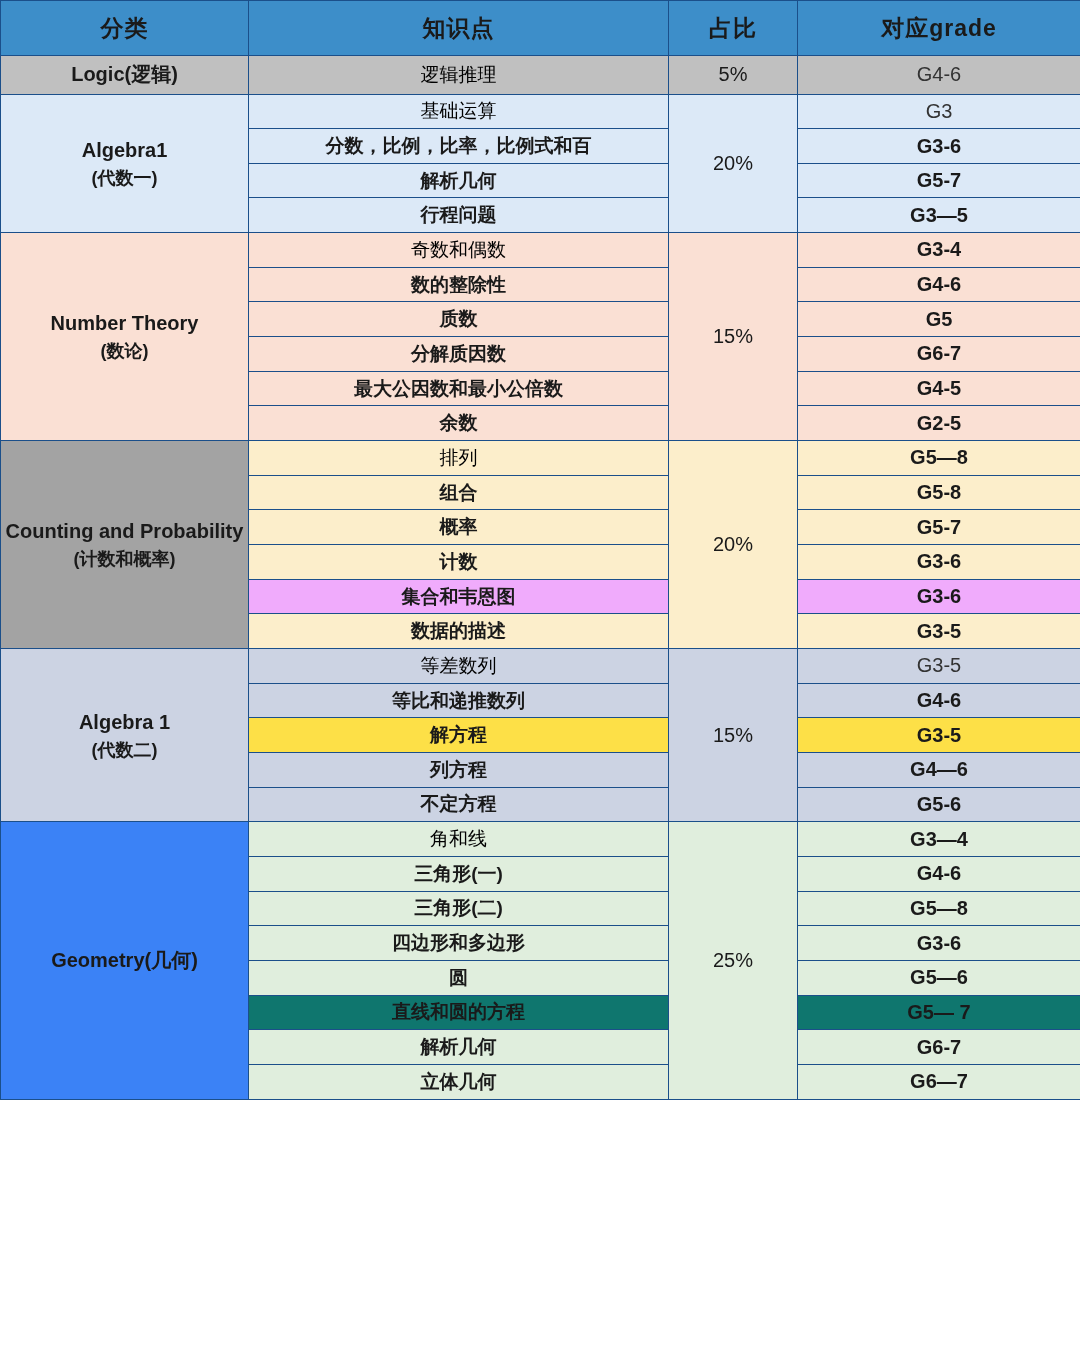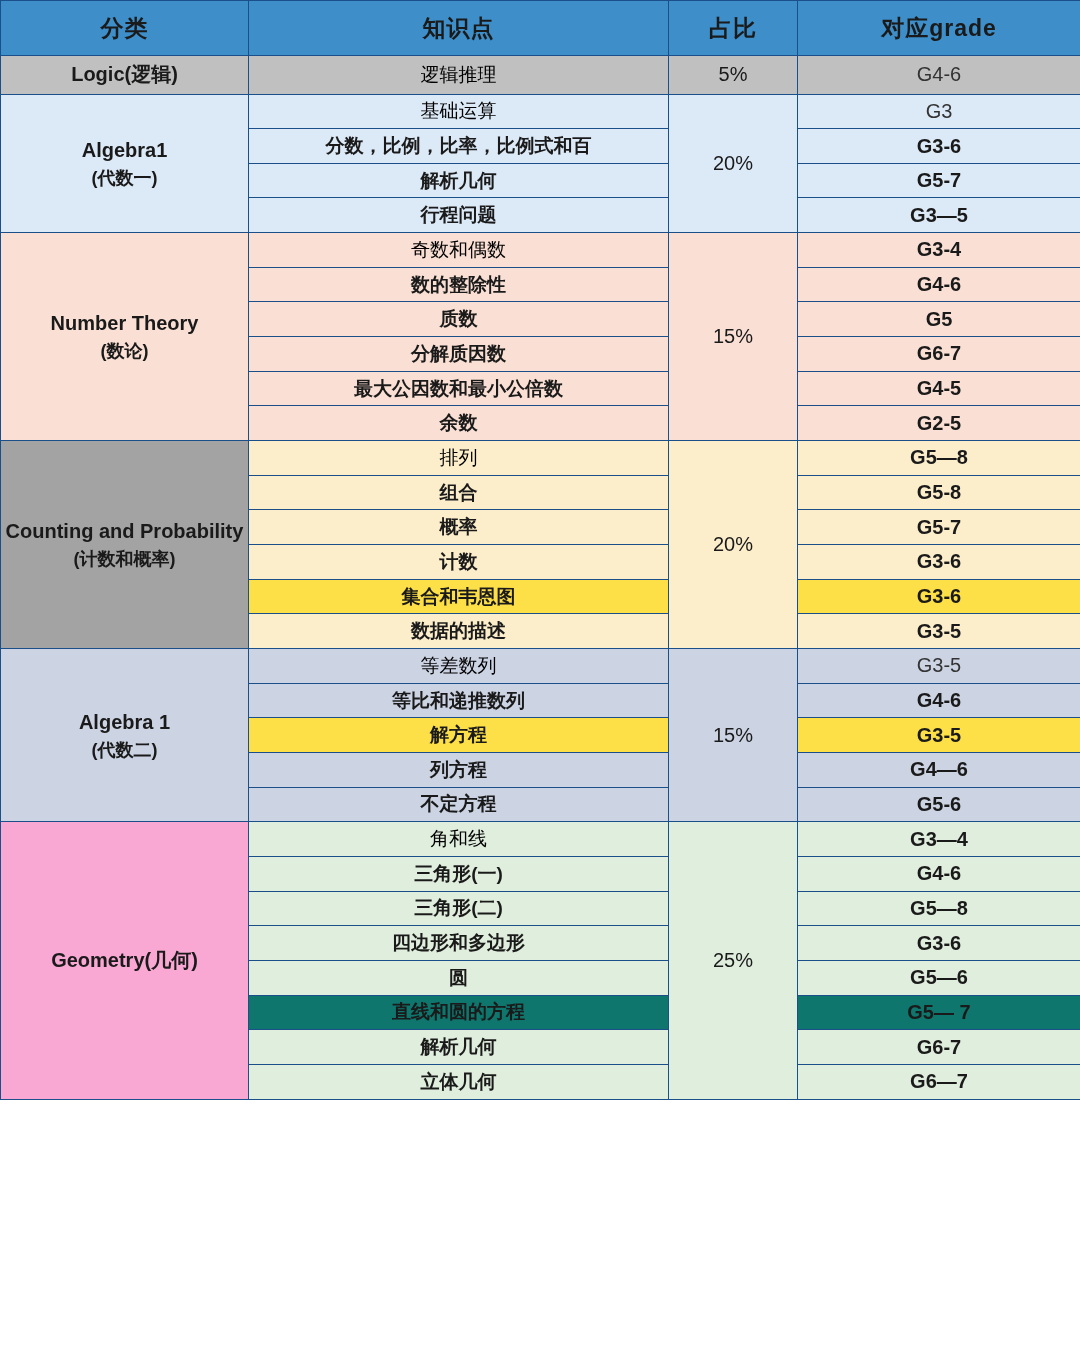--- a/index.html
+++ b/index.html
@@ -143,21 +143,21 @@
         <td class="grade">G5-8</td>
       </tr>
       <tr style="background: rgb(252, 238, 203);">
         <td class="topic">概率</td>
         <td class="grade">G5-7</td>
       </tr>
       <tr style="background: rgb(252, 238, 203);">
         <td class="topic">计数</td>
         <td class="grade">G3-6</td>
       </tr>
-      <tr style="background: #fde047;">
+      <tr style="background: #f0abfc;">
         <td class="topic">集合和韦恩图</td>
         <td class="grade">G3-6</td>
       </tr>
       <tr style="background: rgb(252, 238, 203);">
         <td class="topic">数据的描述</td>
         <td class="grade">G3-5</td>
       </tr>
       <tr style="background: rgb(204, 211, 227);">
         <td class="cat" rowspan="5" style="background: rgb(204, 211, 227);"><span>Algebra 1</span><span class="sub">(代数二)</span></td>
         <td class="topic light">等差数列</td>
@@ -174,21 +174,21 @@
       </tr>
       <tr style="background: rgb(204, 211, 227); padding-left: 20px;">
         <td class="topic">列方程</td>
         <td class="grade">G4—6</td>
       </tr>
       <tr style="background: rgb(204, 211, 227);">
         <td class="topic">不定方程</td>
         <td class="grade">G5-6</td>
       </tr>
       <tr style="background: rgb(224, 238, 221);">
-        <td class="cat" rowspan="8" style="background: #f9a8d4;"><span>Geometry(几何)</span></td>
+        <td class="cat" rowspan="8" style="background: #3b82f6;"><span>Geometry(几何)</span></td>
         <td class="topic light">角和线</td>
         <td class="pct" rowspan="8" style="background: rgb(224, 238, 221);">25%</td>
         <td class="grade">G3—4</td>
       </tr>
       <tr style="background: rgb(224, 238, 221);">
         <td class="topic">三角形(一)</td>
         <td class="grade">G4-6</td>
       </tr>
       <tr style="background: rgb(224, 238, 221);">
         <td class="topic">三角形(二)</td>

